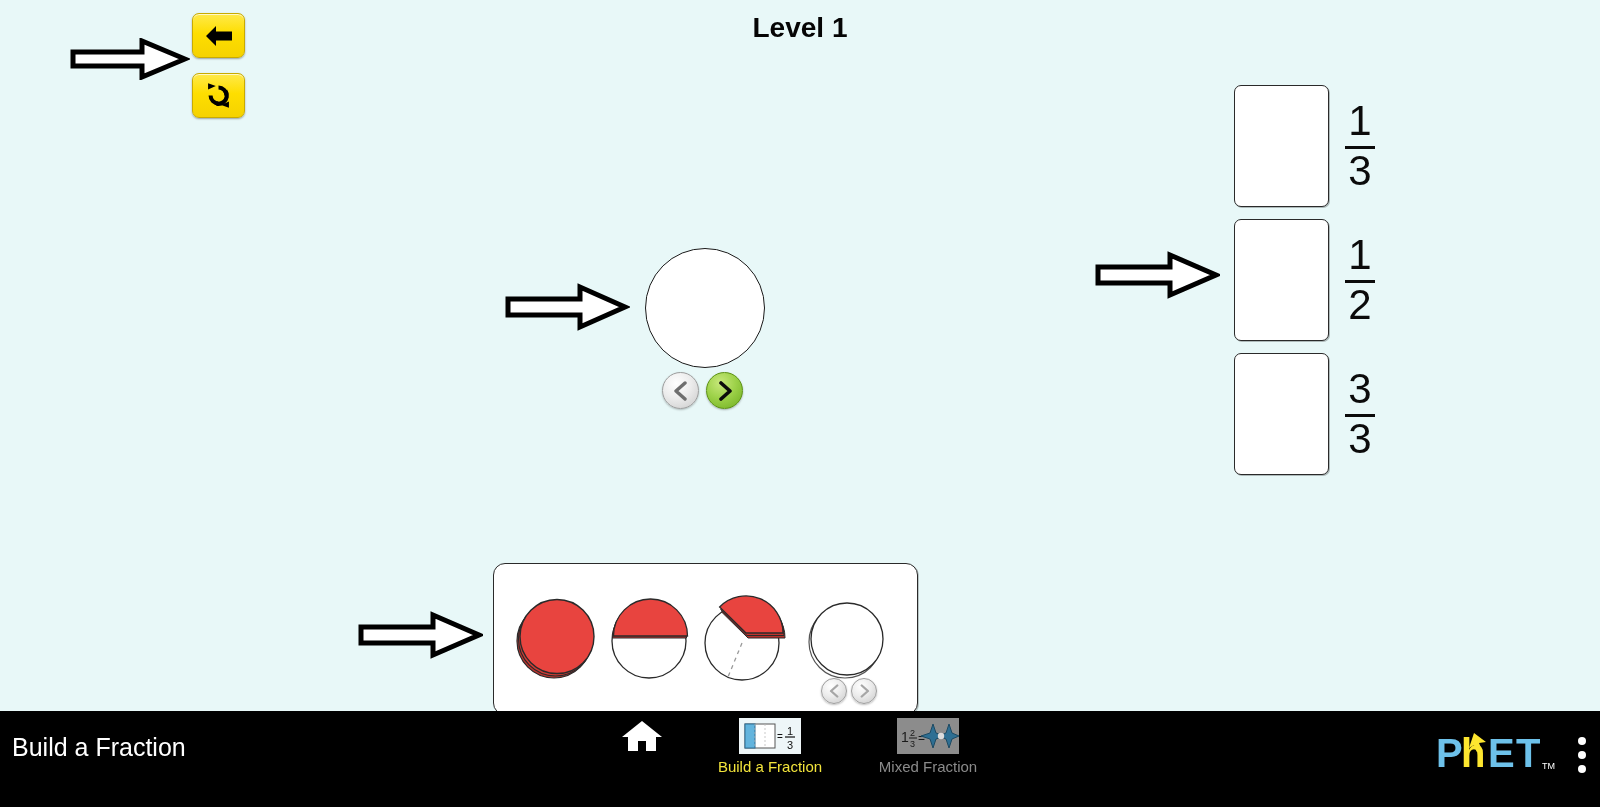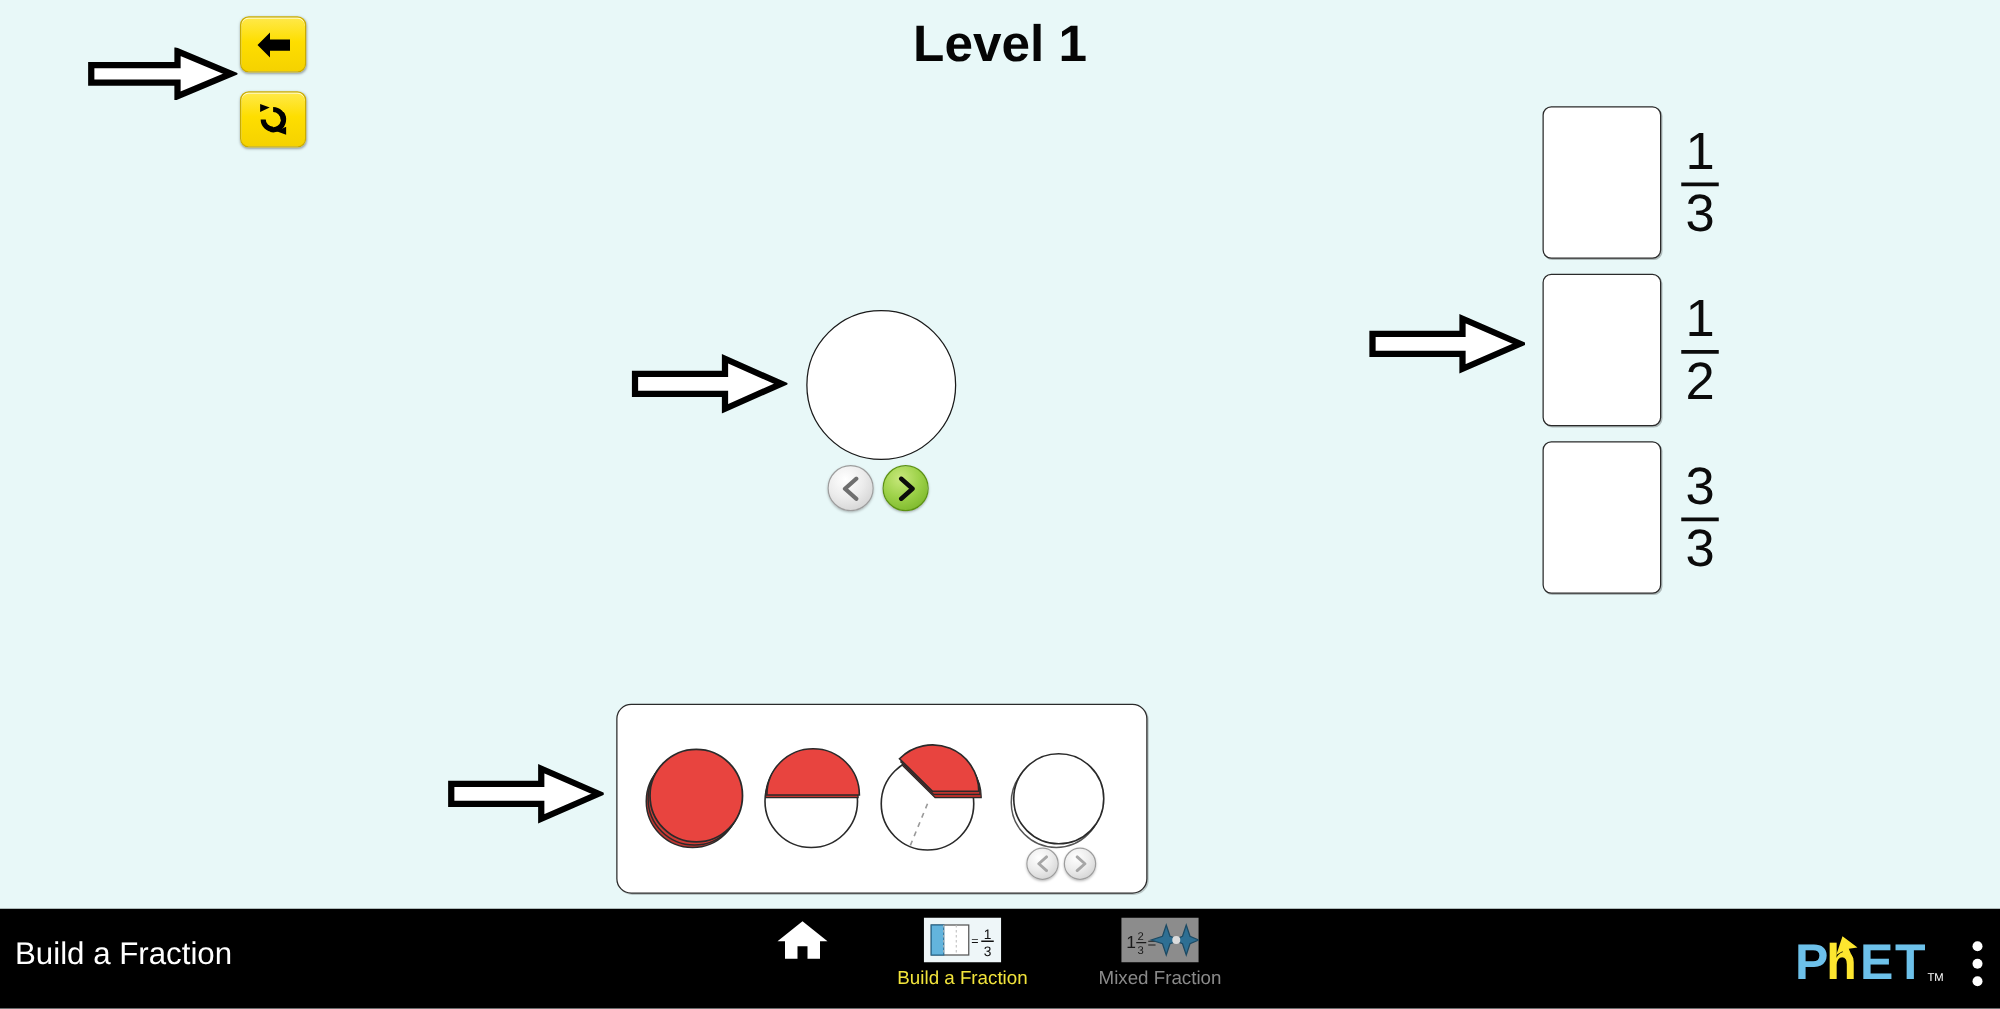--- a/index.html
+++ b/index.html
@@ -30,21 +30,21 @@
   #refresh-button { top: 73px; }
 
   
   .pointer { position: absolute; }
 
   
   #page-title {
     position: absolute;
     top: 12px; left: 0; width: 1600px;
     text-align: center;
-    font-size: 41px;
+    font-size: 28px;
     font-weight: bold;
     color: #050505;
   }
 
   
   #build-circle {
     position: absolute;
     left: 645px; top: 248px;
     width: 120px; height: 120px;
     border-radius: 50%;
@@ -110,21 +110,21 @@
     border: 1.6px solid #2a2a2a;
     border-radius: 12px;
     box-shadow: 1px 1px 0 rgba(0,0,0,.2);
   }
   .piece { position: absolute; }
 
   
   #navbar {
     position: absolute;
     left: 0; bottom: 0;
-    width: 1600px; height: 80px;
+    width: 1600px; height: 96px;
     background: #000000;
     display: flex; align-items: center;
   }
   #sim-name {
     position: absolute; left: 12px; top: 22px;
     color: #ffffff; font-size: 25px;
   }
   #nav-center {
     position: absolute; left: 0; width: 1600px;
     display: flex; justify-content: center; align-items: flex-end;

